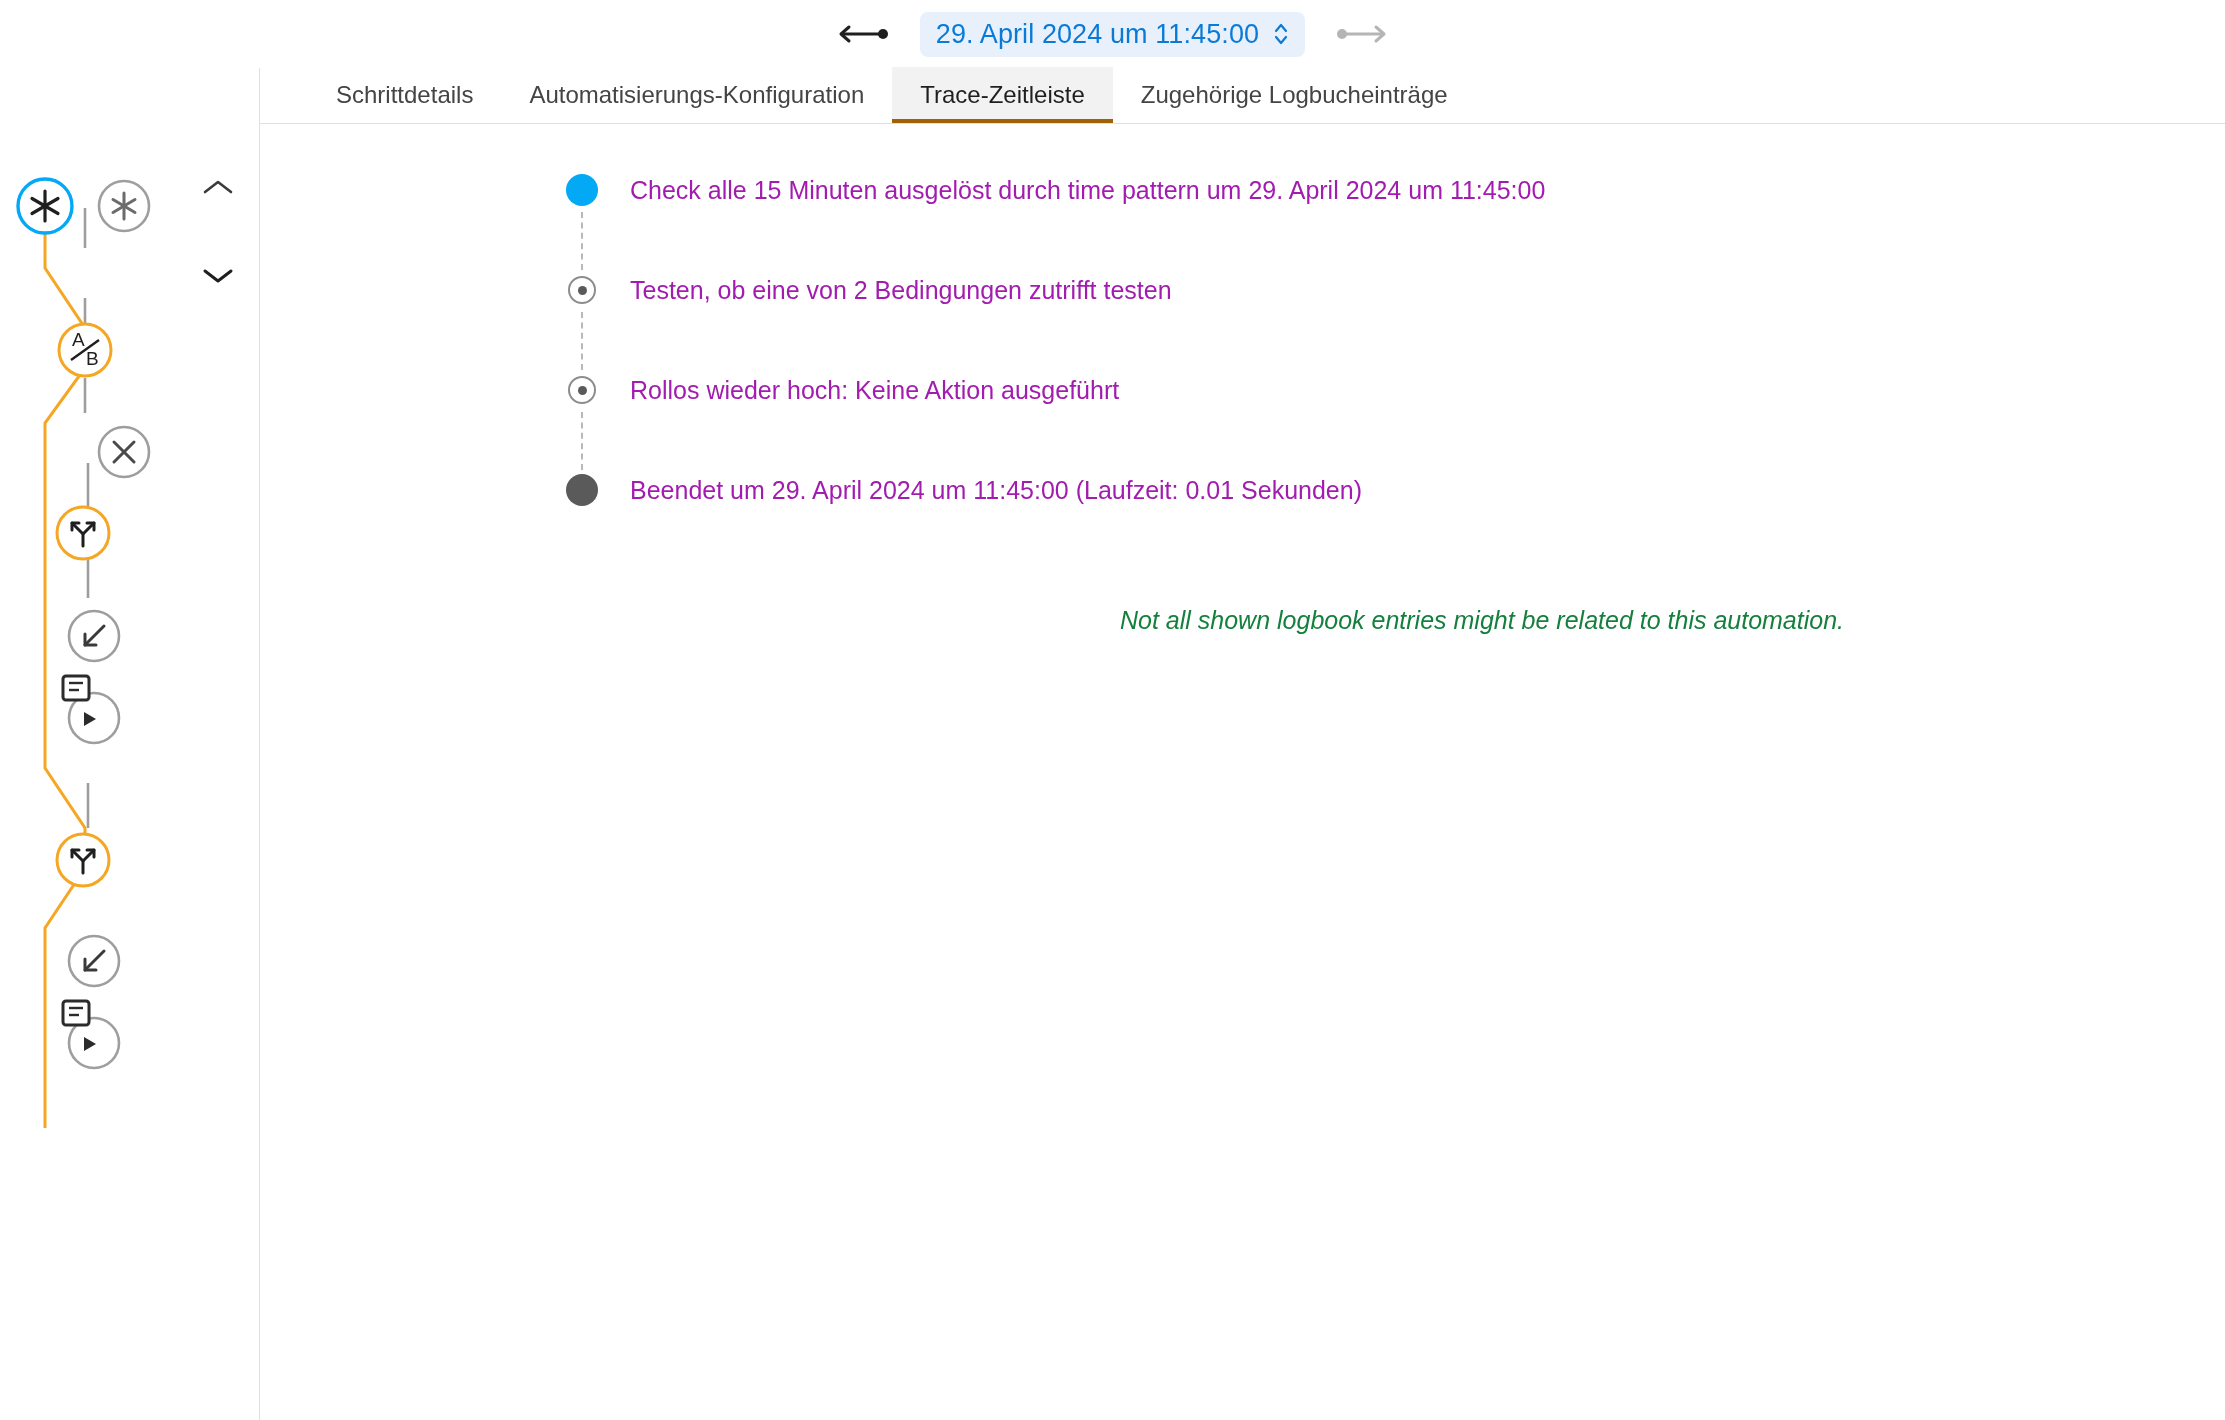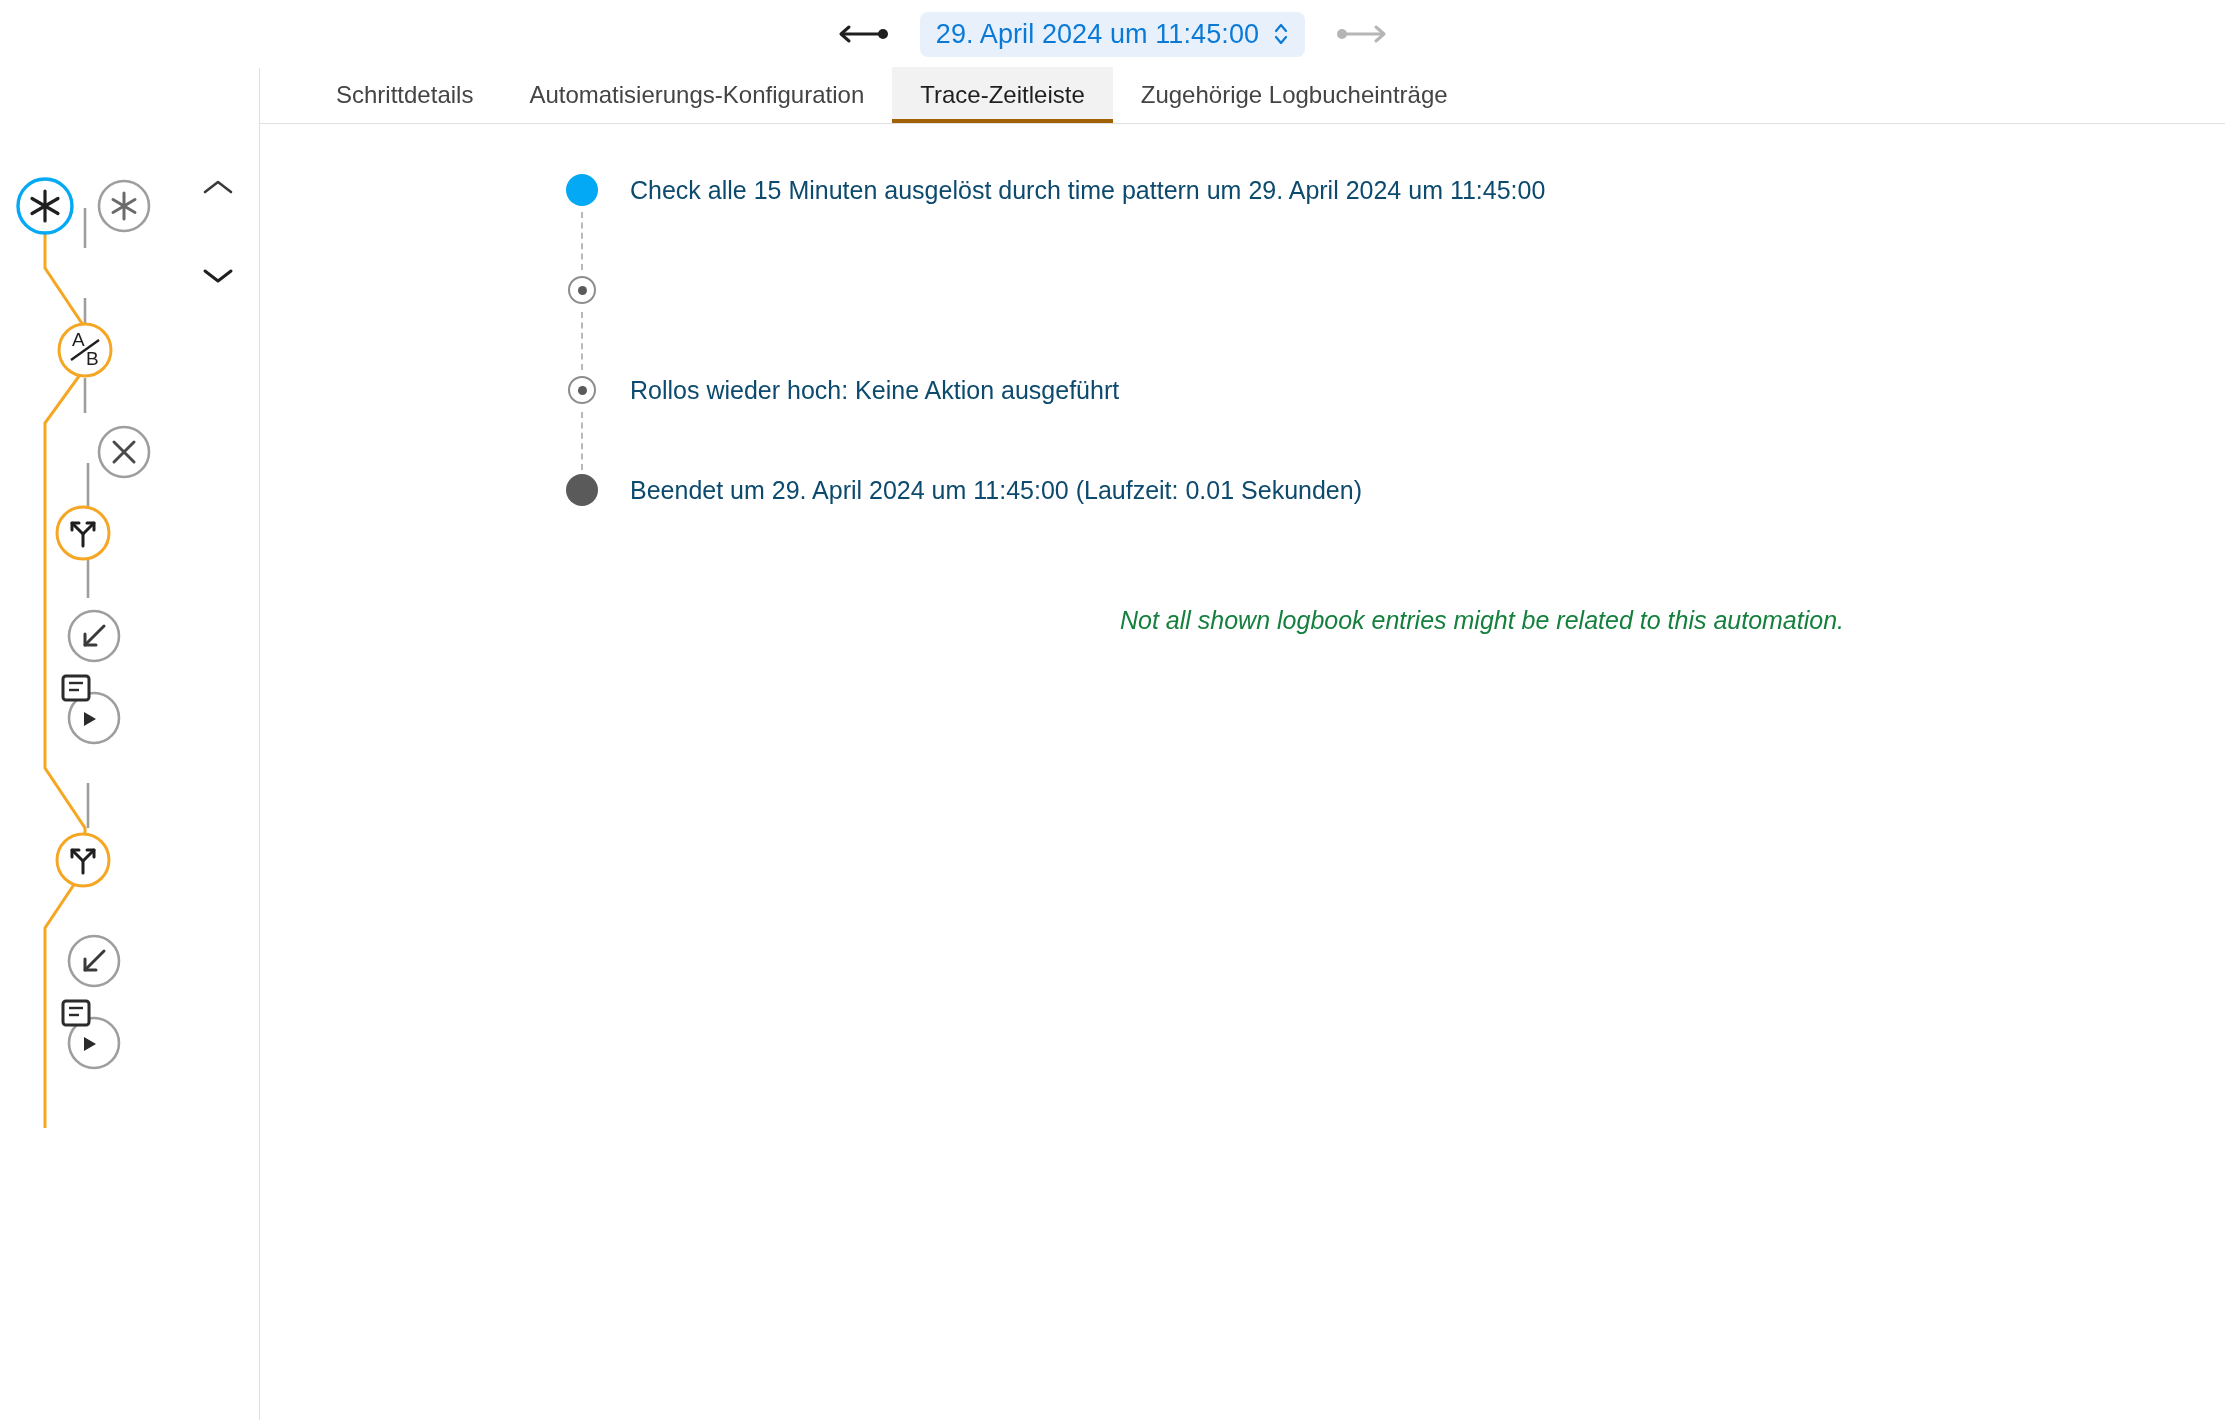--- a/index.html
+++ b/index.html
@@ -153,21 +153,21 @@
     width: 0;
     border-left: 2px dashed #b8b8b8;
     height: 58px;
   }
   .tl-row:last-child .connector { display: none; }
   .tl-text {
     font-size: 25px;
     line-height: 32px;
     padding-left: 26px;
     padding-top: 4px;
-    color: #0c4a6e;
+    color: #a21caf;
     white-space: nowrap;
   }
   .note {
     font-style: italic;
     font-size: 25px;
     color: #15803d;
     margin-top: 36px;
     margin-left: 560px;
   }
 </style>
@@ -342,20 +342,21 @@
         <div class="tl-text">Check alle 15 Minuten ausgelöst durch time pattern um 29. April 2024 um 11:45:00</div>
       </div>
 
       <div class="tl-row">
         <div class="tl-marker">
           <span class="dot-ring">
               <i></i>
             </span>
           <span class="connector"></span>
         </div>
+        <div class="tl-text">Testen, ob eine von 2 Bedingungen zutrifft testen</div>
       </div>
 
 
       <div class="tl-row">
         <div class="tl-marker">
           <span class="dot-ring">
               <i></i>
             </span>
           <span class="connector"></span>
         </div>

